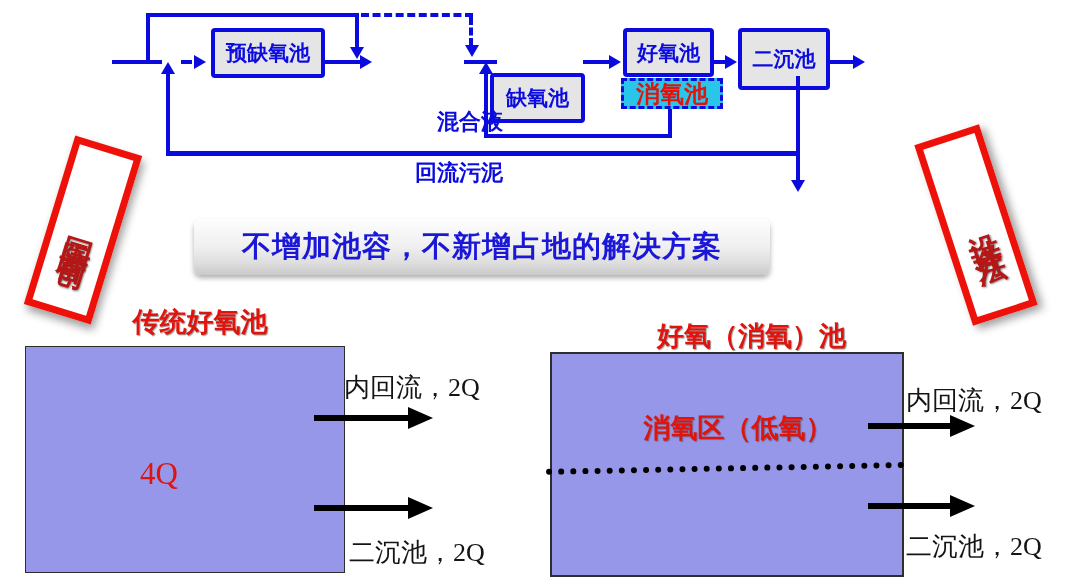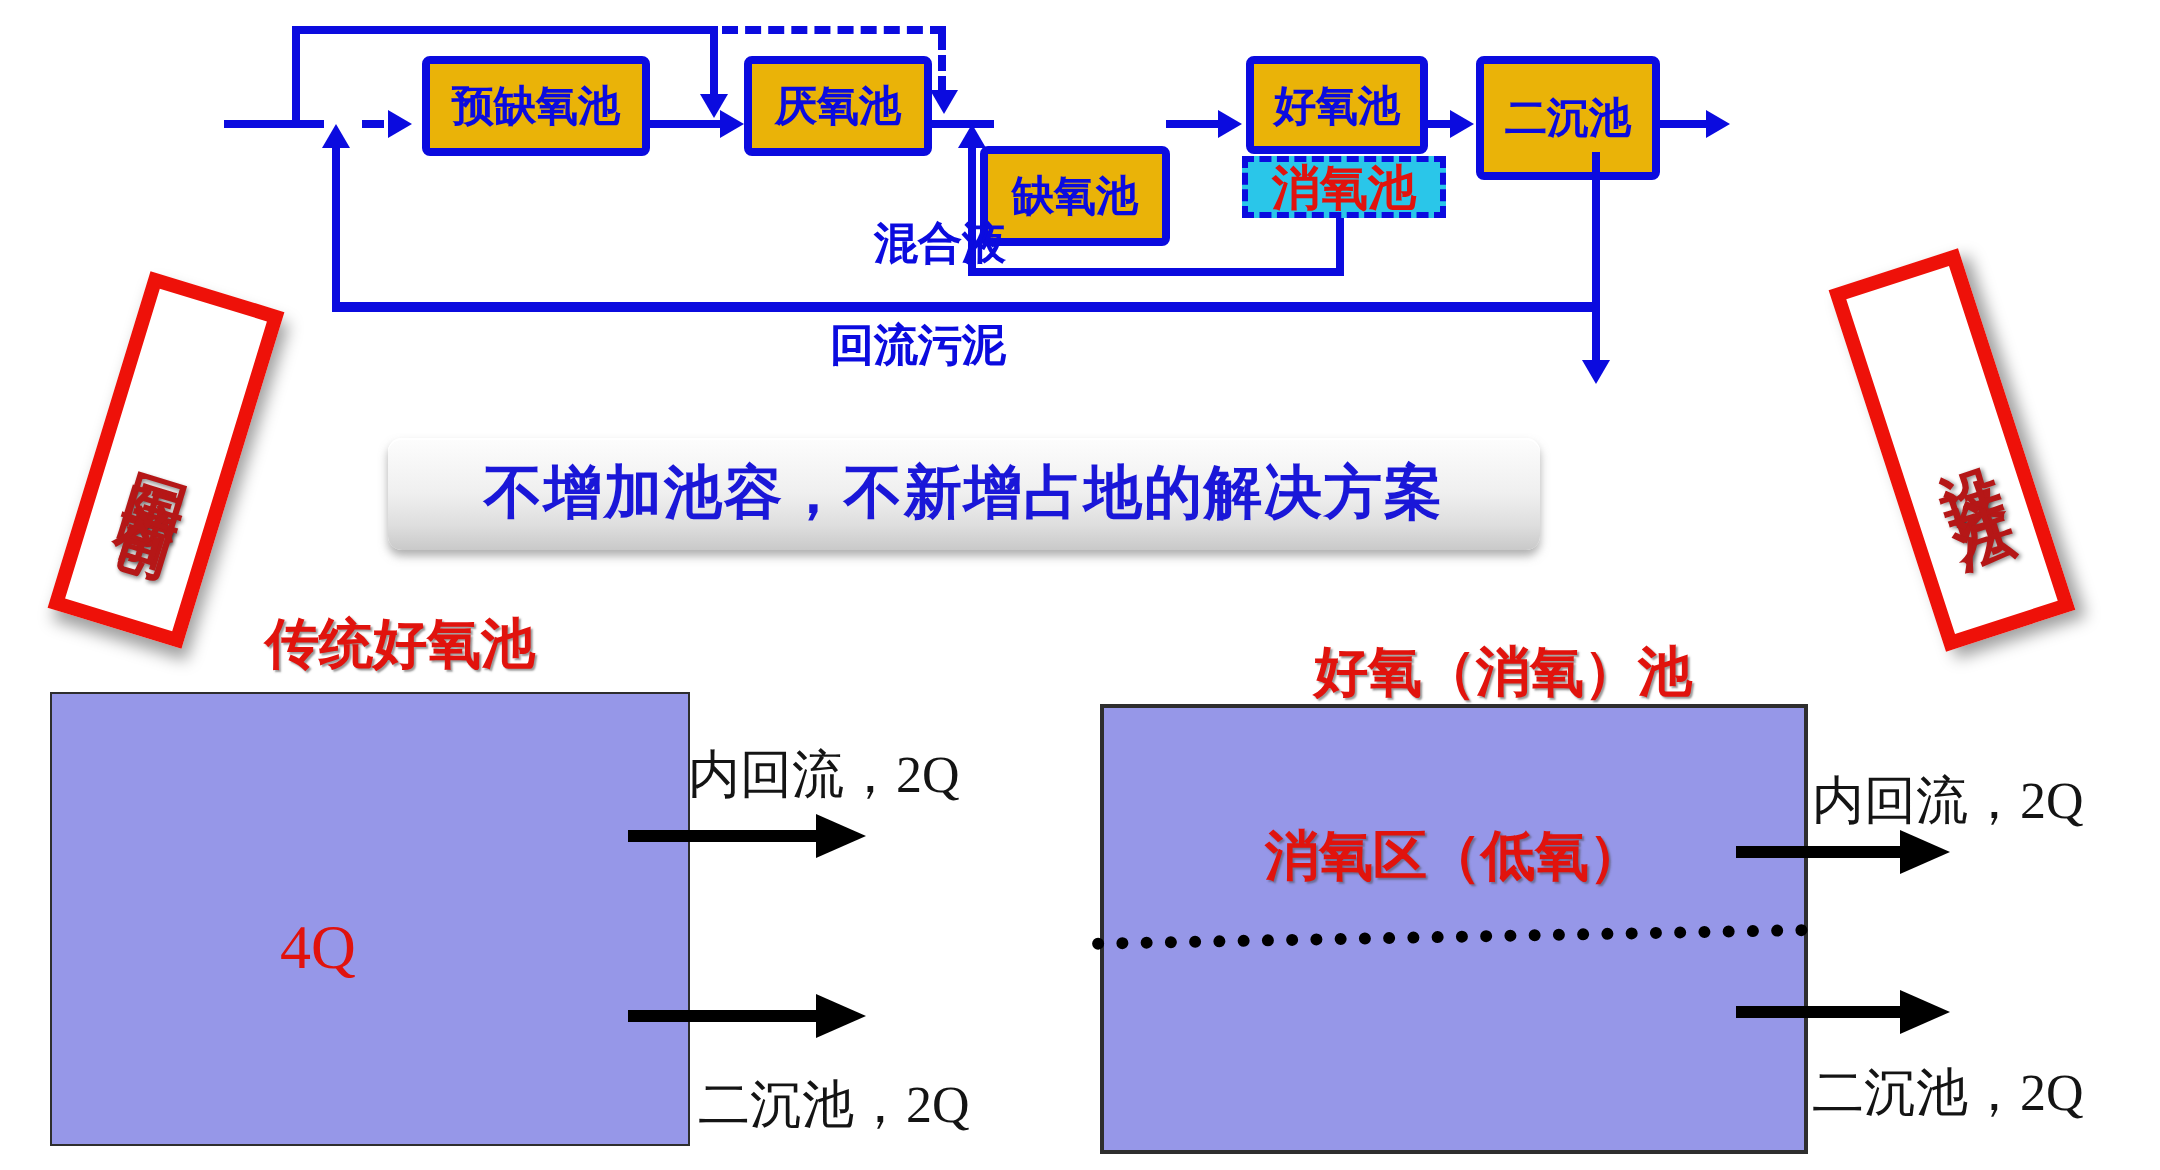--- a/index.html
+++ b/index.html
@@ -7,21 +7,21 @@
           font-family:"Liberation Sans","DejaVu Sans",sans-serif;}
   
   .line{position:absolute;background:var(--c-blue,#0b0bdf);}
   .dashh{position:absolute;height:0;border-top:4px dashed var(--c-blue,#0b0bdf);}
   .dashv{position:absolute;width:0;border-left:4px dashed var(--c-blue,#0b0bdf);}
   .ah{position:absolute;width:0;height:0;}
   .ah.r{border-top:7px solid transparent;border-bottom:7px solid transparent;border-left:12px solid var(--c-blue,#0b0bdf);}
   .ah.d{border-left:7px solid transparent;border-right:7px solid transparent;border-top:12px solid var(--c-blue,#0b0bdf);}
   .ah.u{border-left:7px solid transparent;border-right:7px solid transparent;border-bottom:12px solid var(--c-blue,#0b0bdf);}
   .fbox{position:absolute;box-sizing:border-box;border:4px solid var(--c-blue,#0b0bdf);border-radius:4px;
-        background:#eab308;color:var(--c-blue,#0b0bdf);font-weight:700;font-size:21px;
+        background:#e5e5e5;color:var(--c-blue,#0b0bdf);font-weight:700;font-size:21px;
         display:flex;align-items:center;justify-content:center;white-space:nowrap;
         font-family:"Liberation Serif","DejaVu Serif",serif;}
   .deoxbox{position:absolute;box-sizing:border-box;border:3px dashed var(--c-blue,#0b0bdf);
         background:var(--c-cyan,#2ac6e9);color:var(--c-red,#e1130d);font-weight:700;font-size:24px;
         display:flex;align-items:center;justify-content:center;white-space:nowrap;
         font-family:"Liberation Serif","DejaVu Serif",serif;}
   .bluelabel{position:absolute;color:var(--c-blue,#0b0bdf);font-weight:700;font-size:22px;white-space:nowrap;
         font-family:"Liberation Serif","DejaVu Serif",serif;}
   
   .banner{position:absolute;left:194px;top:219px;width:576px;height:56px;border-radius:7px;
@@ -74,21 +74,20 @@
   <div class="line" style="left:484px;top:74px;width:4px;height:62px;"></div>
   <div class="ah u" style="left:479px;top:62px;"></div>
   <div class="line" style="left:583px;top:60px;width:28px;height:4px;"></div>
   <div class="ah r" style="left:609px;top:55px;"></div>
   <div class="line" style="left:712px;top:60px;width:15px;height:4px;"></div>
   <div class="ah r" style="left:725px;top:55px;"></div>
   <div class="line" style="left:829px;top:60px;width:26px;height:4px;"></div>
   <div class="ah r" style="left:853px;top:55px;"></div>
 
   <div class="fbox" style="left:211px;top:28px;width:114px;height:50px;">预缺氧池</div>
-  <div class="fbox" style="left:372px;top:28px;width:94px;height:50px;">厌氧池</div>
   <div class="fbox" style="left:490px;top:29px;width:95px;height:50px;margin-top:44px;">缺氧池</div>
   <div class="fbox" style="left:623px;top:28px;width:91px;height:49px;">好氧池</div>
   <div class="fbox" style="left:738px;top:28px;width:92px;height:62px;">二沉池</div>
   <div class="deoxbox" style="left:621px;top:78px;width:102px;height:31px;">消氧池</div>
 
   <div class="line" style="left:668px;top:109px;width:4px;height:27px;"></div>
   <div class="line" style="left:484px;top:134px;width:188px;height:4px;"></div>
   <div class="bluelabel" style="left:437px;top:107px;">混合液</div>
 
   <div class="line" style="left:796px;top:76px;width:4px;height:77px;"></div>
@@ -111,21 +110,21 @@
   <div class="seriflabel" style="left:140px;top:456px;font-size:31px;color:var(--c-red,#e1130d);">4Q</div>
   <div class="barrow" style="left:314px;top:415px;width:96px;"></div>
   <div class="bah" style="left:408px;top:407px;"></div>
   <div class="seriflabel" style="left:344px;top:370px;">内回流，2Q</div>
   <div class="barrow" style="left:314px;top:505px;width:96px;"></div>
   <div class="bah" style="left:408px;top:497px;"></div>
   <div class="seriflabel" style="left:349px;top:535px;">二沉池，2Q</div>
 
   <div class="redtitle" style="left:649px;top:318px;width:205px;">好氧（消氧）池</div>
   <div class="tank" style="left:550px;top:352px;width:354px;height:225px;"></div>
-  <div class="redzone" style="left:550px;top:410px;width:354px;">消氧区（低氧）</div>
+  <div class="redzone" style="left:550px;top:410px;width:354px;padding-left:11px;">消氧区（低氧）</div>
   <div class="dots" style="left:546px;top:462px;width:358px;transform:rotate(-1.1deg);"></div>
   <div class="barrow" style="left:868px;top:423px;width:84px;"></div>
   <div class="bah" style="left:950px;top:415px;"></div>
   <div class="seriflabel" style="left:906px;top:383px;">内回流，2Q</div>
   <div class="barrow" style="left:868px;top:503px;width:84px;"></div>
   <div class="bah" style="left:950px;top:495px;"></div>
   <div class="seriflabel" style="left:906px;top:529px;">二沉池，2Q</div>
 
 </div>
 

